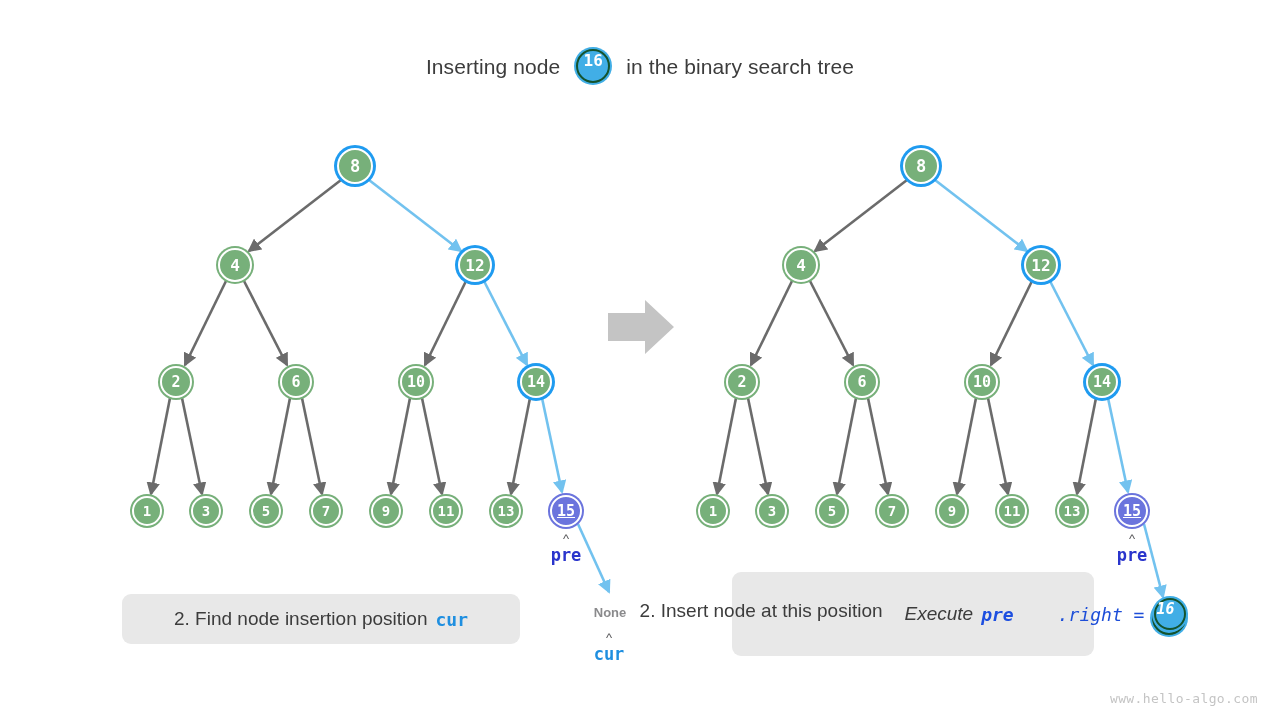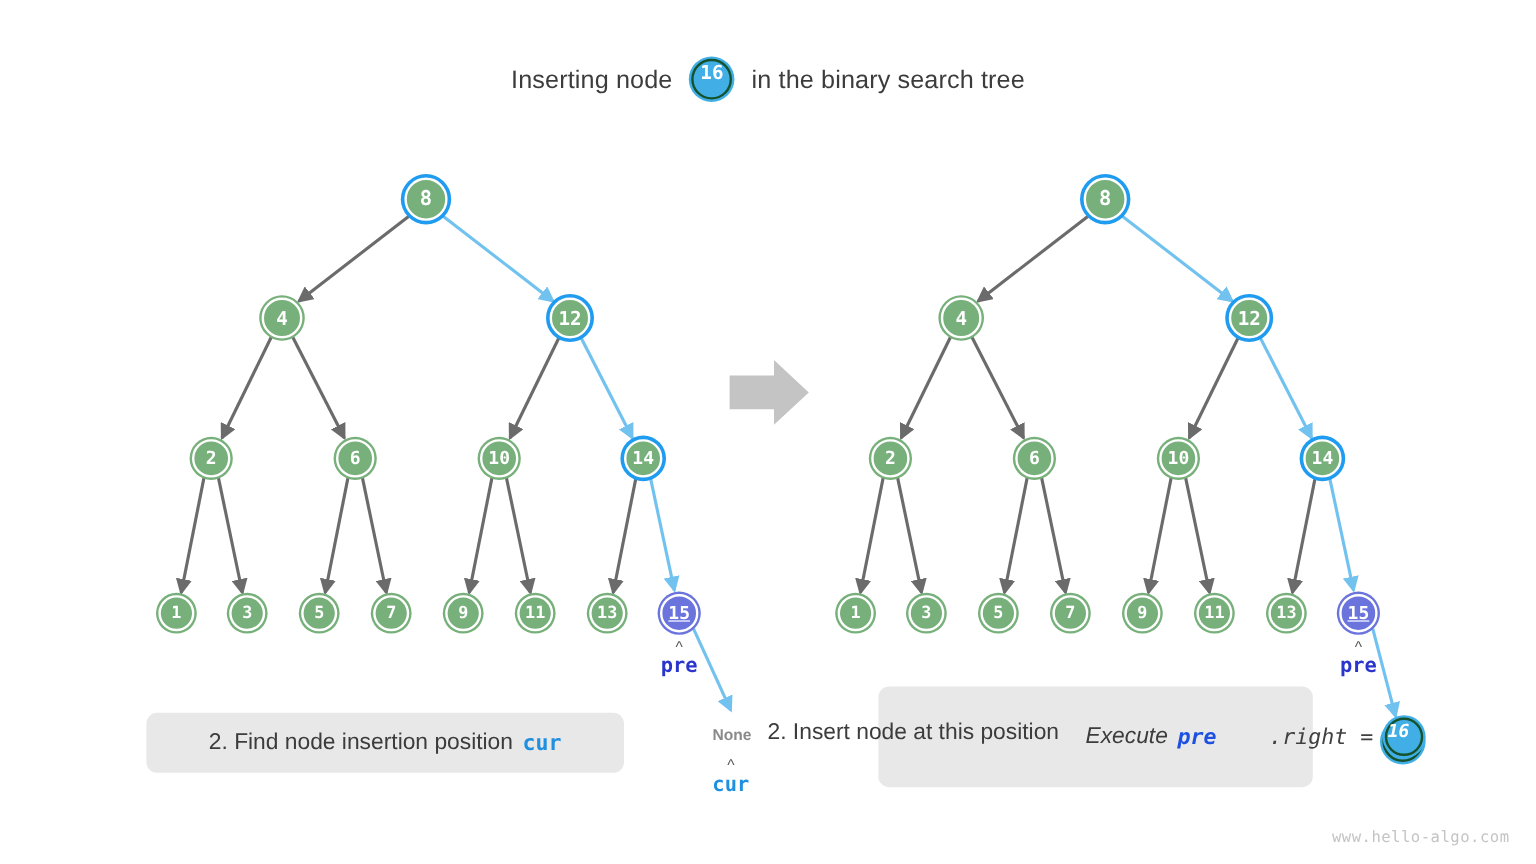--- a/index.html
+++ b/index.html
@@ -138,21 +138,21 @@
     display: flex;
     align-items: center;
     white-space: nowrap;
   }
   .mono {
     font-family: "DejaVu Sans Mono", "Liberation Mono", monospace;
     font-size: 18px;
   }
   .mono-blue { color: #1d4fe0; font-weight: bold; }
   .mono-cyan { color: #1f8fe0; font-weight: bold; }
-  .mono-gray { color: #404040; margin-left: 44px; }
+  .mono-gray { color: #1d4ed8; margin-left: 44px; }
   .cap-inline-node {
     display: inline-block;
     position: relative;
     margin-left: 10px;
     vertical-align: middle;
   }
 
   
   #watermark {
     position: absolute;

